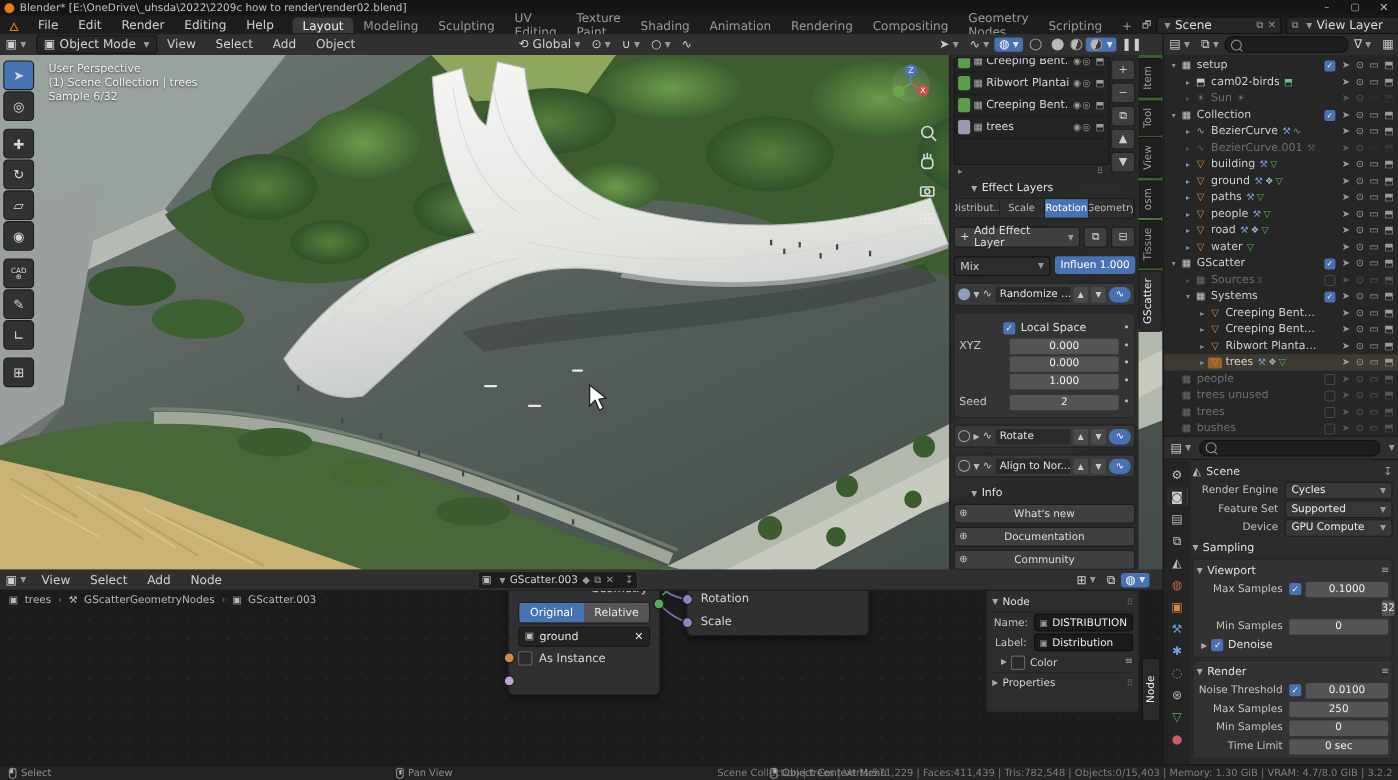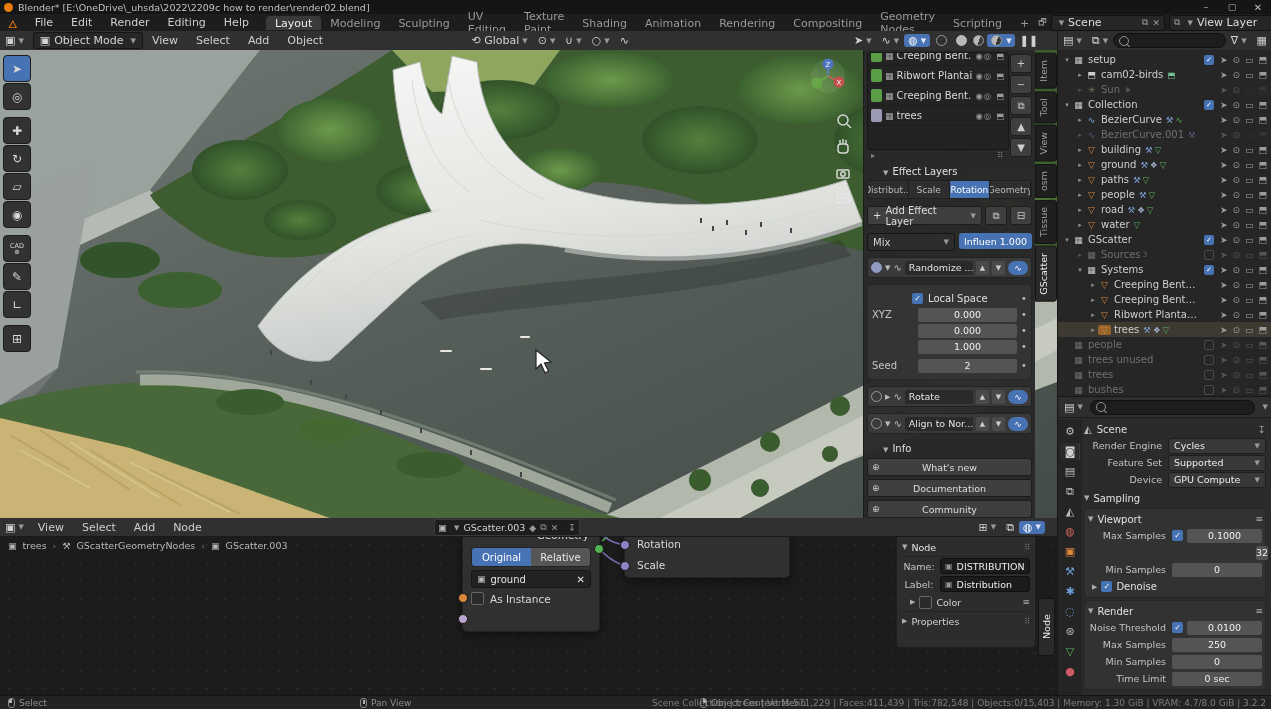--- a/index.html
+++ b/index.html
@@ -492,20 +492,25 @@
             <line x1="845" y1="144" x2="845" y2="153"></line>
             <line x1="837" y1="148.5" x2="849" y2="148.5"></line>
           </g>
       </g>
 
       <g transform="translate(536,300)">
         <polygon points="0,0 0,19 5,14 9,23 12.5,21 8.5,13 15,12" fill="#fff" stroke="#222" stroke-width="1.2"></polygon>
       </g>
     </svg>
 
+    <div id="vp-overlay-text" class="abs">
+      <div>User Perspective</div>
+      <div>(1) Scene Collection | trees</div>
+      <div>Sample 6/32</div>
+    </div>
 
     <div id="toolbar" class="abs">
       <div class="tool-btn" data-active="true">➤</div>
       <div class="tool-btn">◎</div>
       <div class="tool-gap"></div>
       <div class="tool-btn">✚</div>
       <div class="tool-btn">↻</div>
       <div class="tool-btn">▱</div>
       <div class="tool-btn">◉</div>
       <div class="tool-gap"></div>

